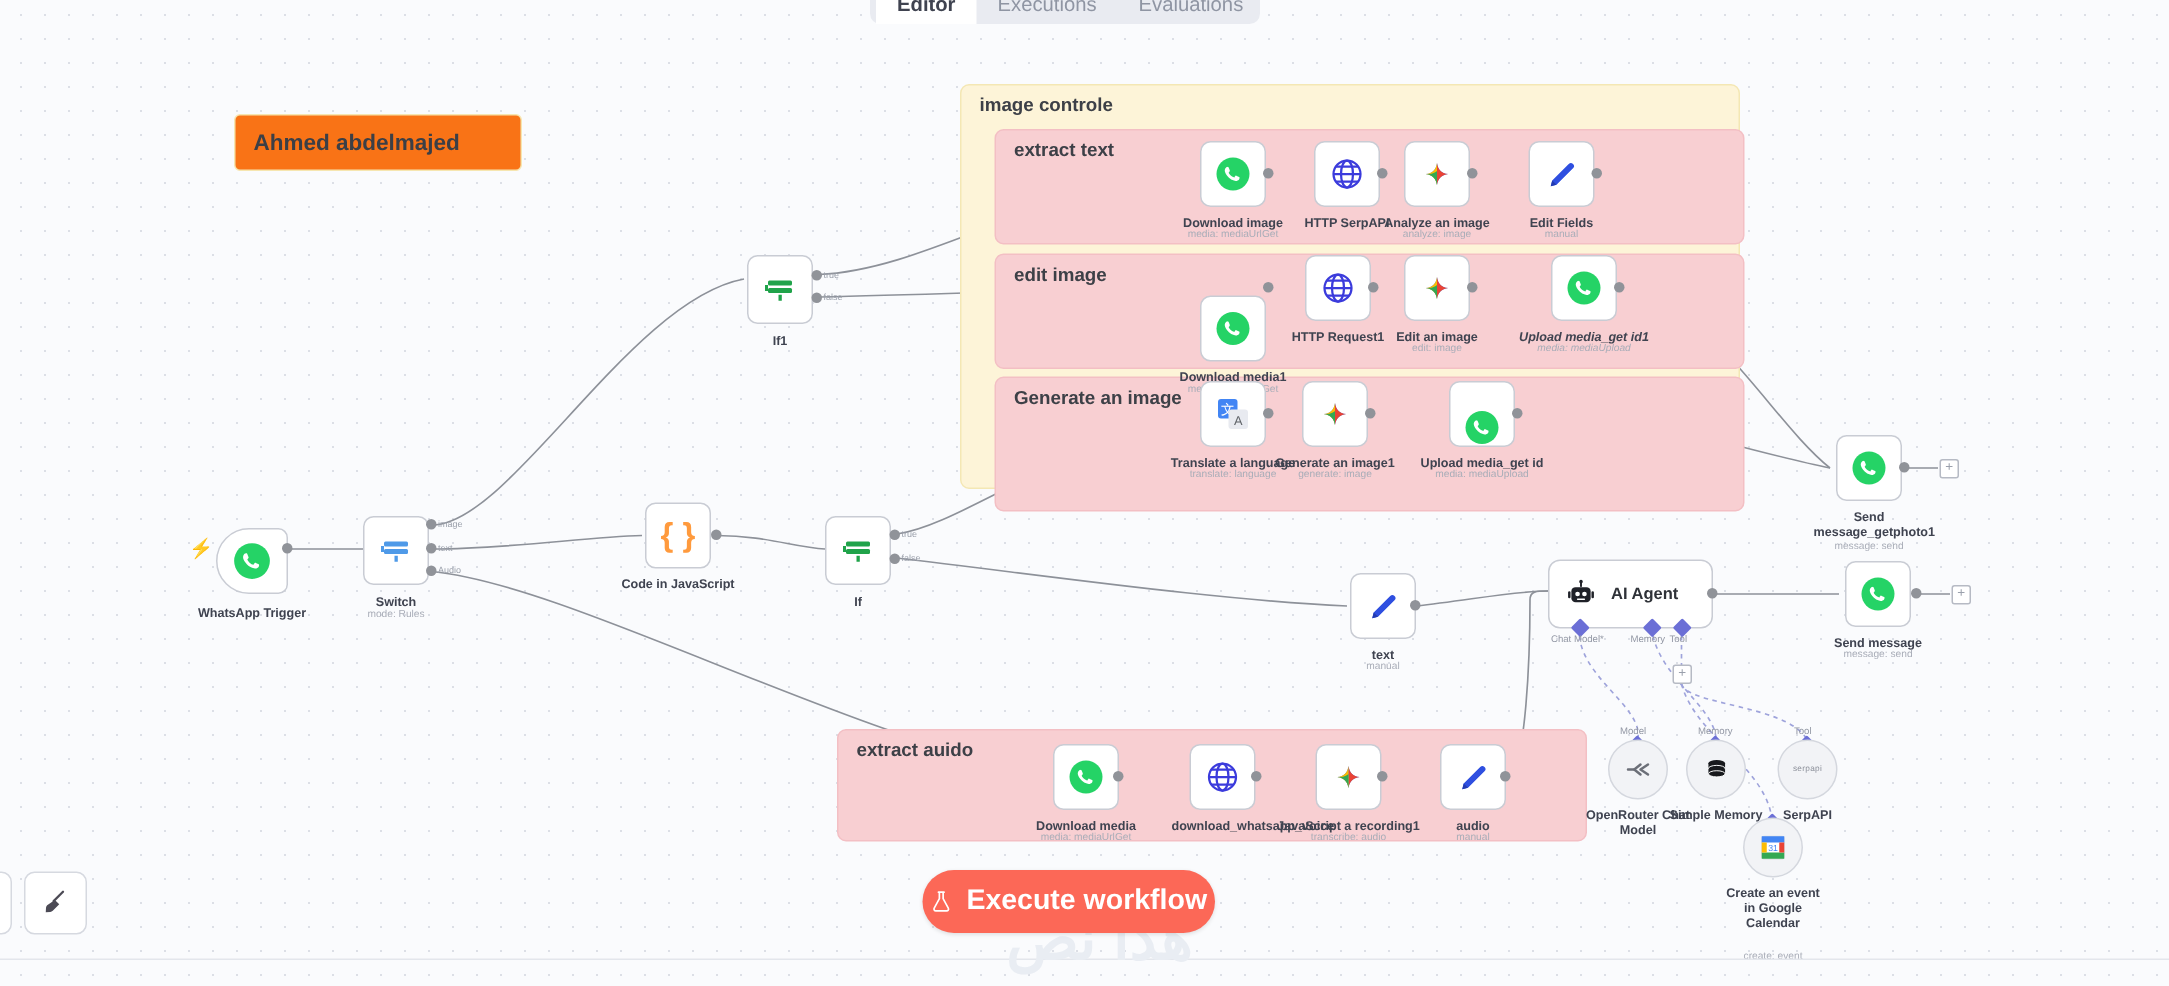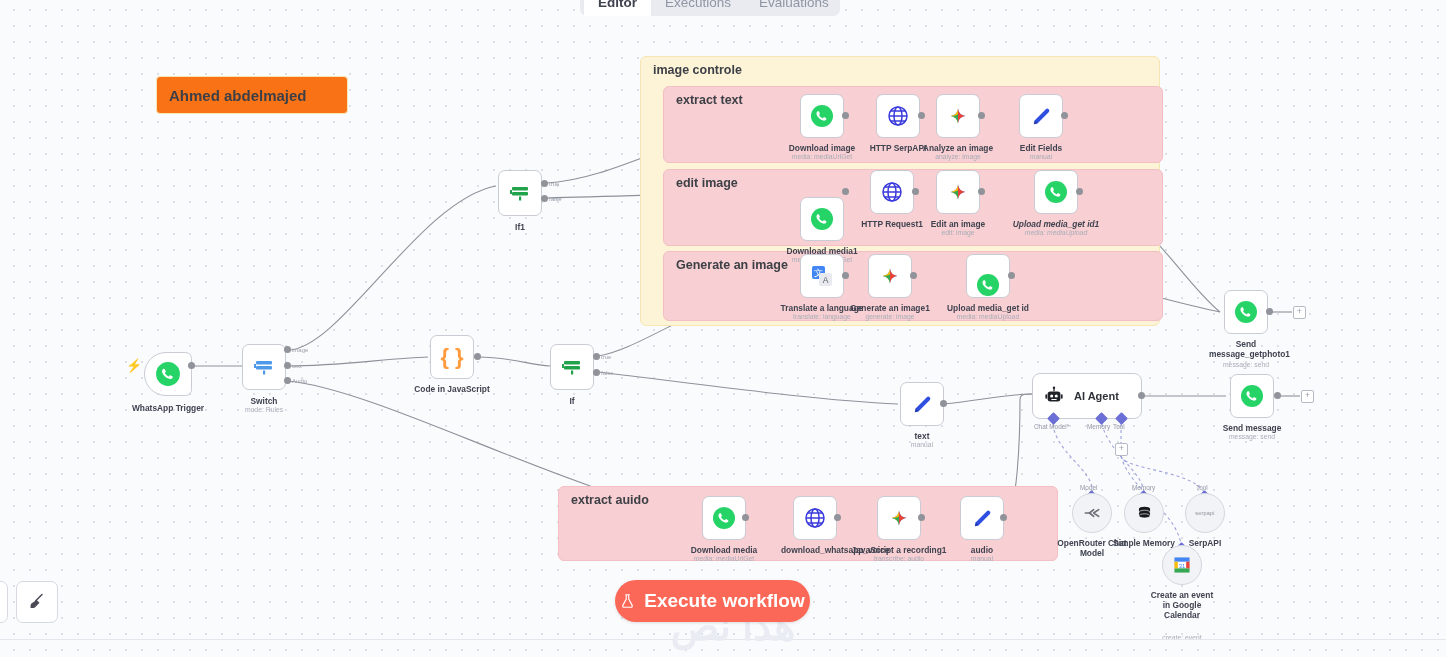--- a/index.html
+++ b/index.html
@@ -200,21 +200,21 @@
 
 <div class="group yellow" style="left:640px;top:56px;width:520px;height:270px;">
   <div class="glabel">image controle</div>
 </div>
 <div class="group pink" style="left:663px;top:86px;width:500px;height:77px;">
   <div class="glabel">extract text</div>
 </div>
 <div class="group pink" style="left:663px;top:169px;width:500px;height:77px;">
   <div class="glabel">edit image</div>
 </div>
-<div class="group pink" style="left:663px;top:251px;width:500px;height:70px;padding-left:28px;">
+<div class="group pink" style="left:663px;top:251px;width:500px;height:90px;padding-left:28px;">
   <div class="glabel">Generate an image</div>
 </div>
 <div class="group pink" style="left:558px;top:486px;width:500px;height:75px;">
   <div class="glabel">extract auido</div>
 </div>
 
 <span class="lightning" style="left:126px;top:358px;">⚡</span>
 <div class="node trigger" style="left:144px;top:352px;">
   <svg width="26" height="26" viewBox="0 0 24 24">
     <circle cx="12" cy="12" r="11" fill="#25D366"></circle>

